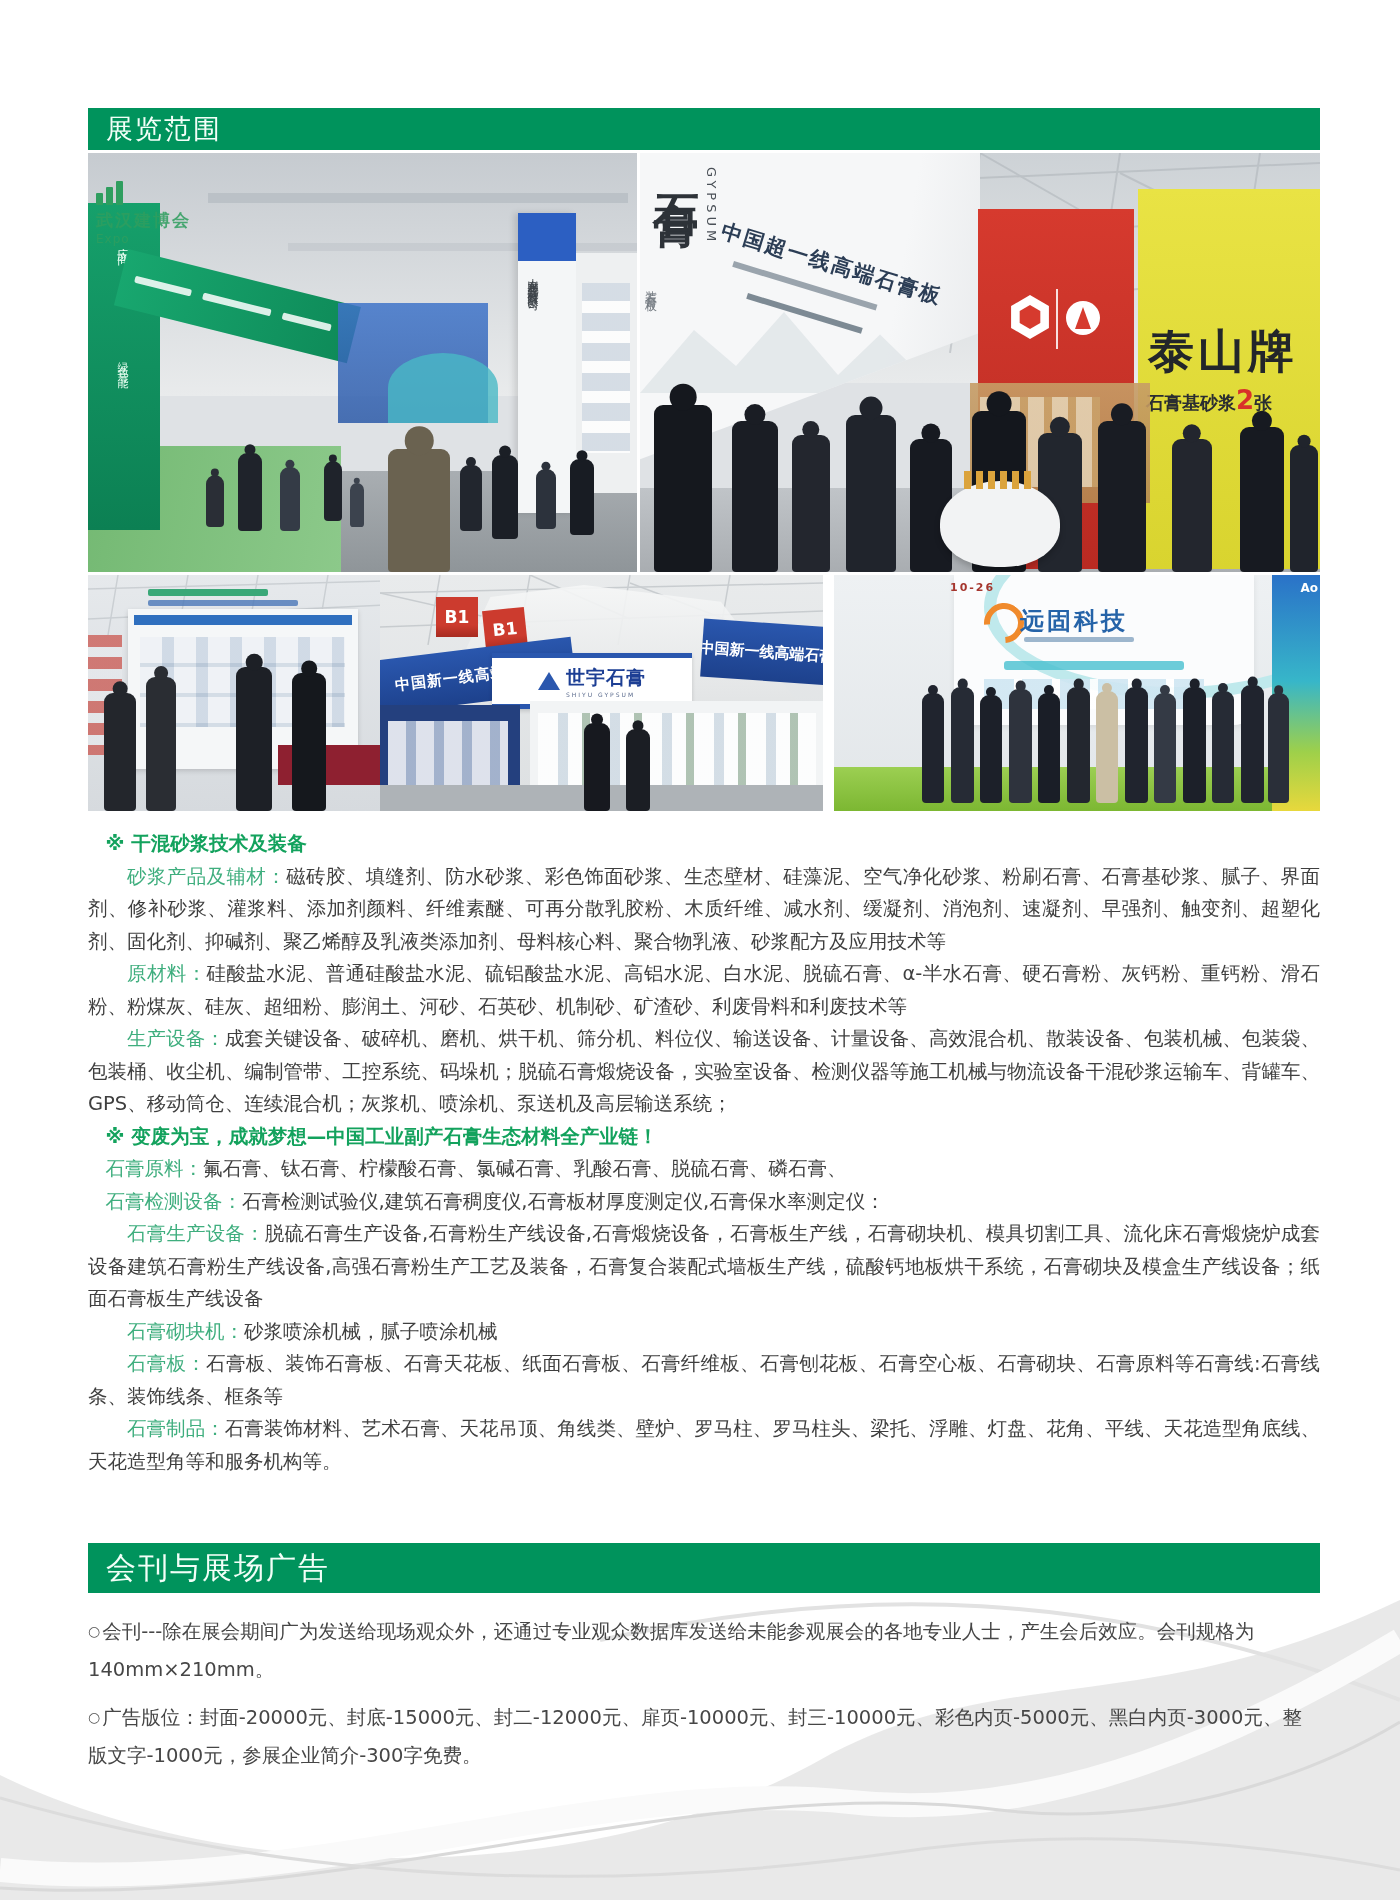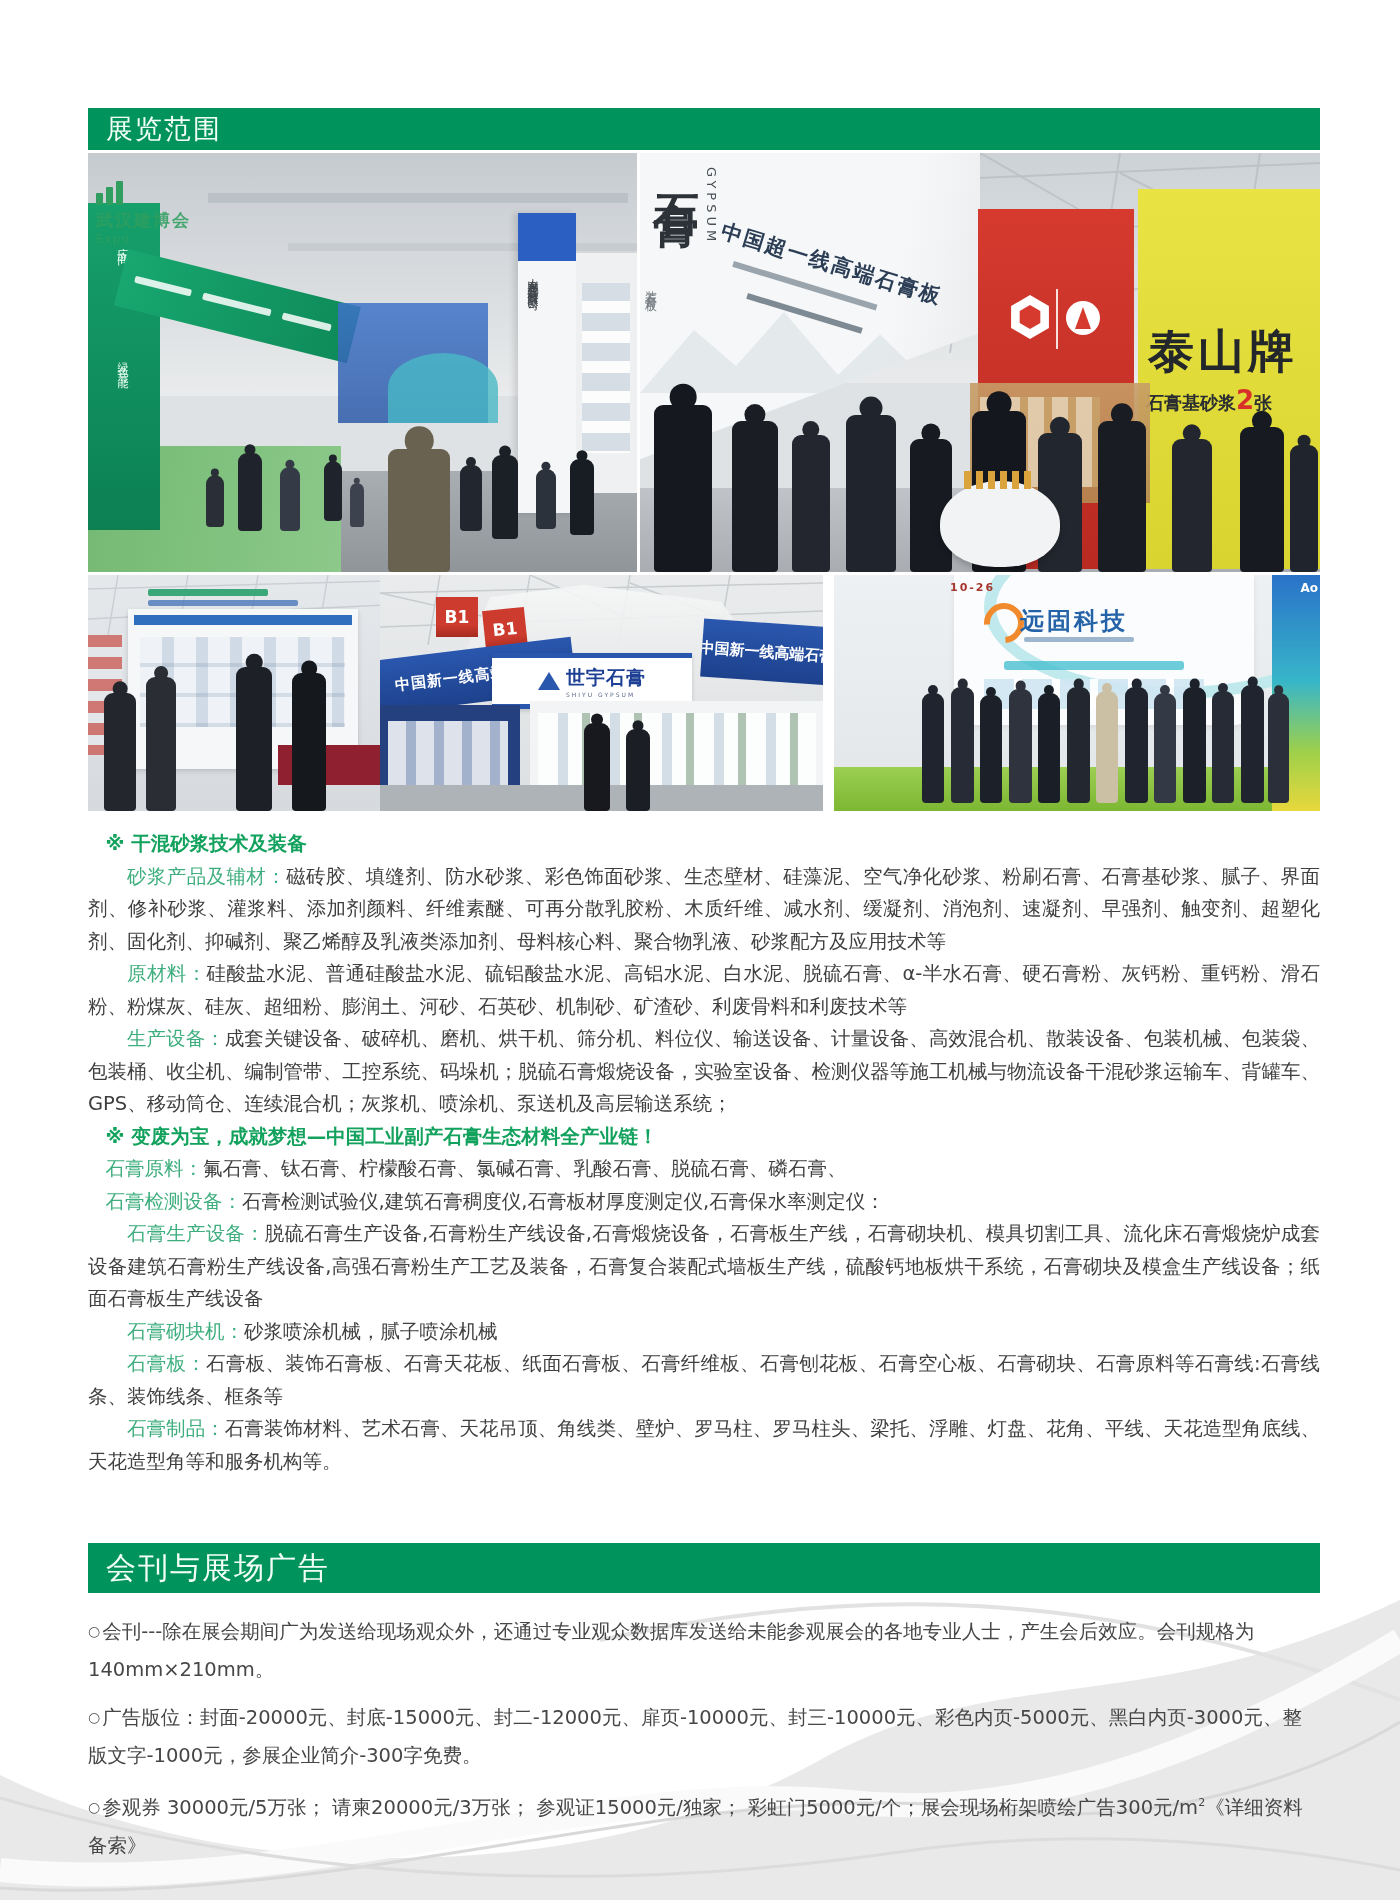--- a/index.html
+++ b/index.html
@@ -380,16 +380,15 @@
     <p class="t-item"><span class="lab">石膏制品：</span><span>石膏装饰材料、艺术石膏、天花吊顶、角线类、壁炉、罗马柱、罗马柱头、梁托、浮雕、灯盘、花角、平线、天花造型角底线、天花造型角等和服务机构等。</span></p>
   </div>
 
   <div class="bar bar2">
     <span>会刊与展场广告</span>
   </div>
 
   <div class="text2">
     <p><span class="bullet">○</span><span>会刊---除在展会期间广为发送给现场观众外，还通过专业观众数据库发送给未能参观展会的各地专业人士，产生会后效应。会刊规格为140mm×210mm。</span></p>
     <p><span class="bullet">○</span><span>广告版位：封面-20000元、封底-15000元、封二-12000元、扉页-10000元、封三-10000元、彩色内页-5000元、黑白内页-3000元、整版文字-1000元，参展企业简介-300字免费。</span></p>
-    <p><span class="bullet">○</span><span>参观券 30000元/5万张； 请柬20000元/3万张； 参观证15000元/独家； 彩虹门5000元/个；展会现场桁架喷绘广告300元/m</span><sup>2</sup><span>《详细资料备索》</span></p>
   </div>
 
 </div>
 
 </body></html>

